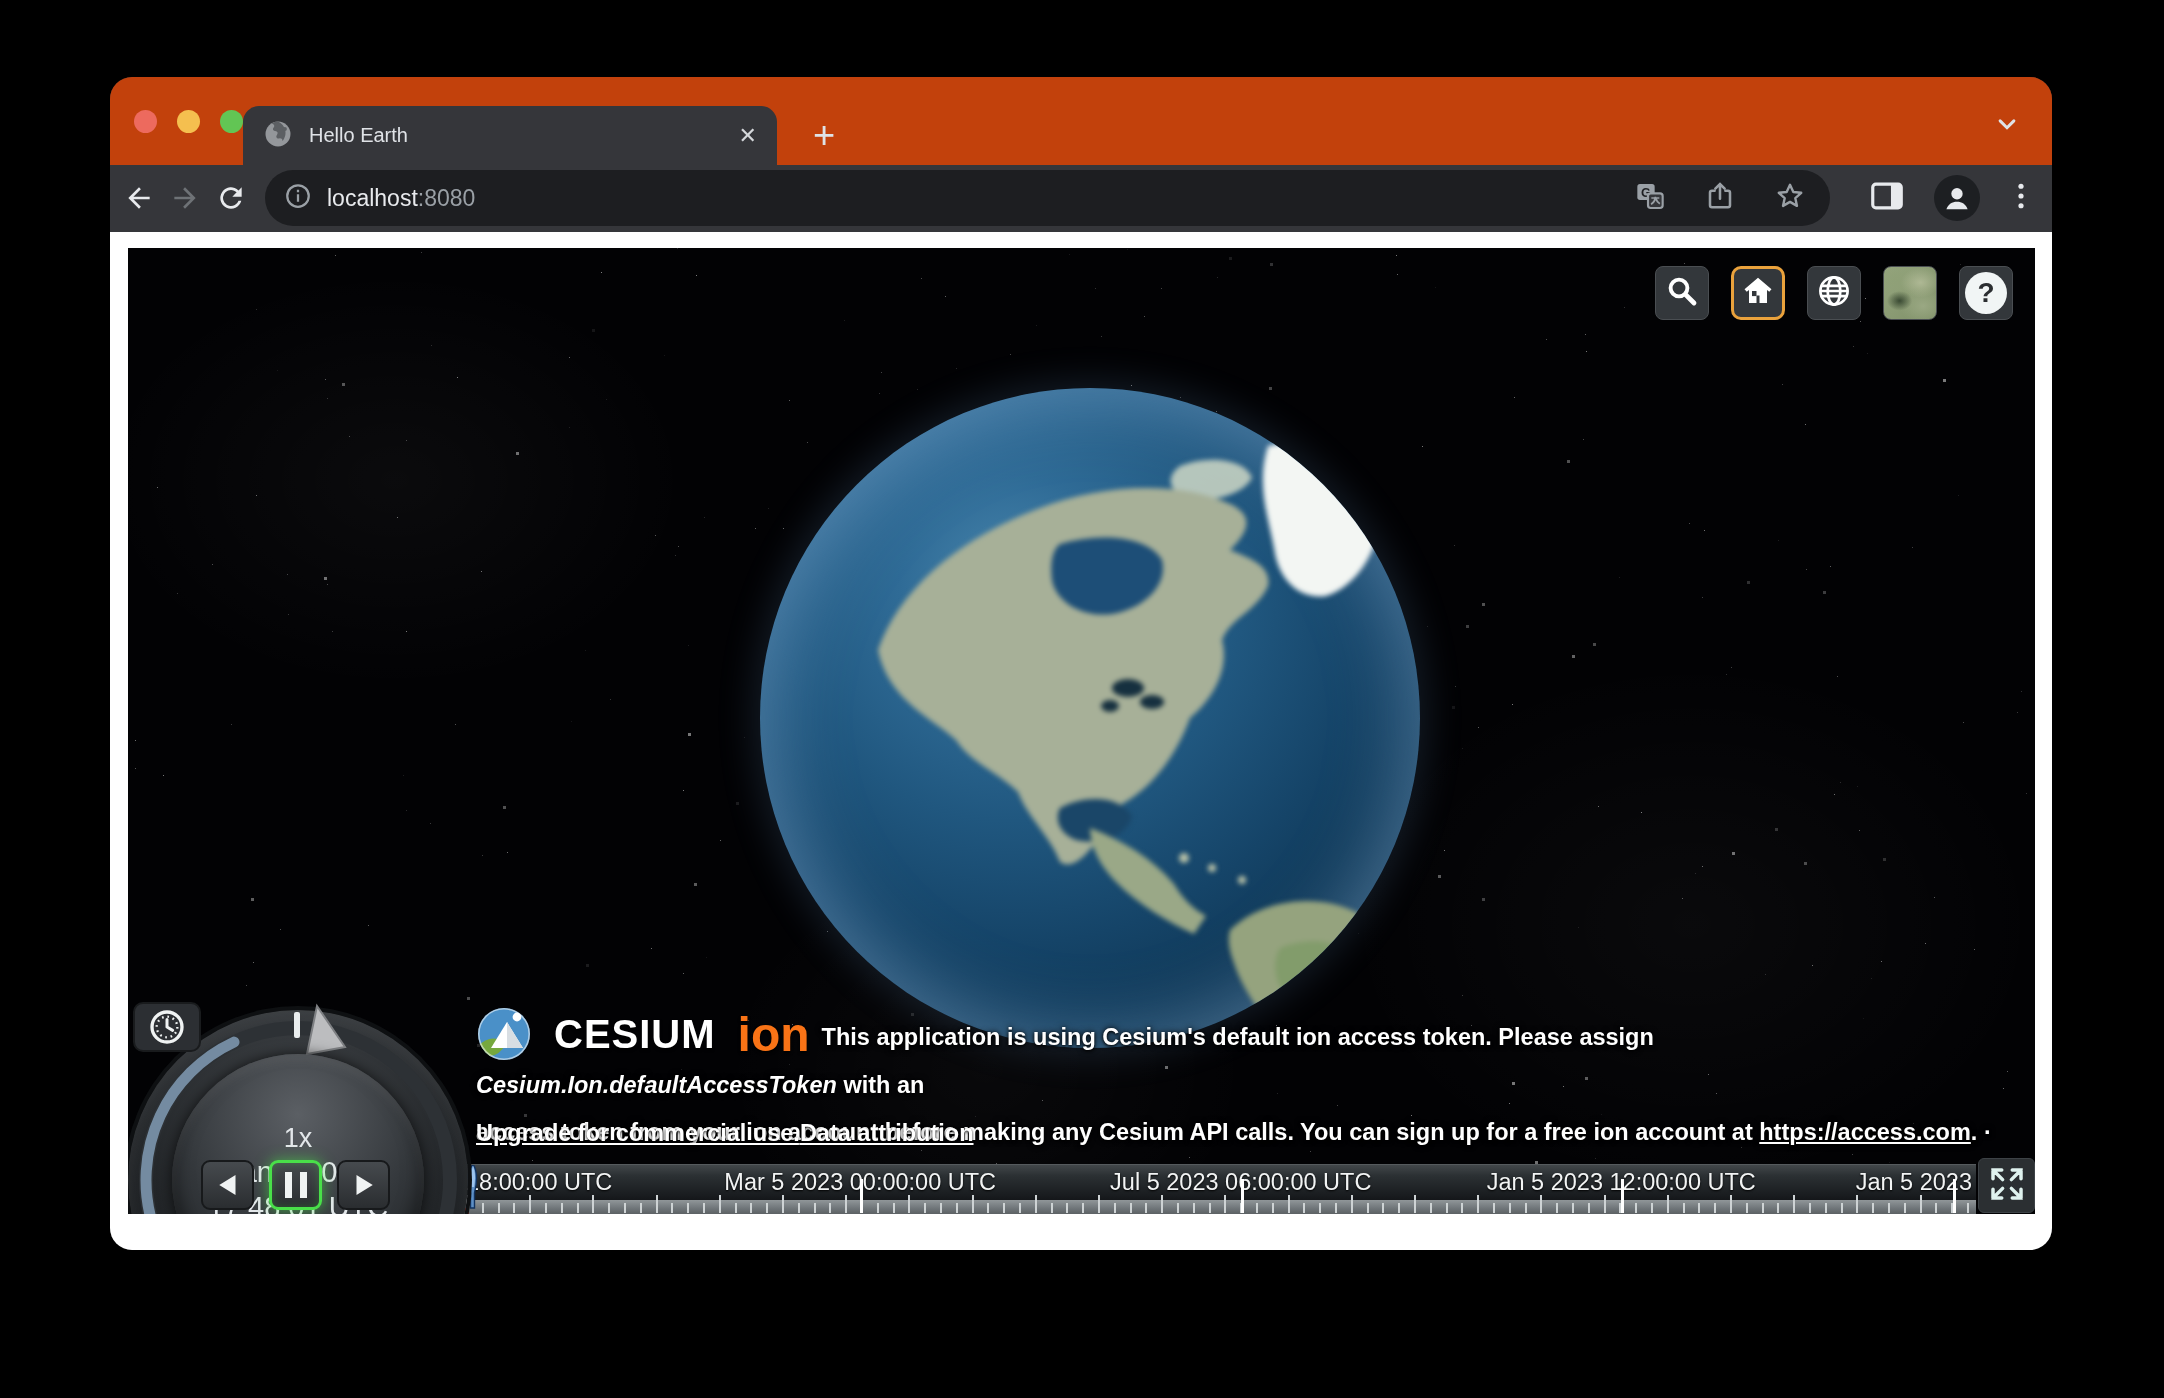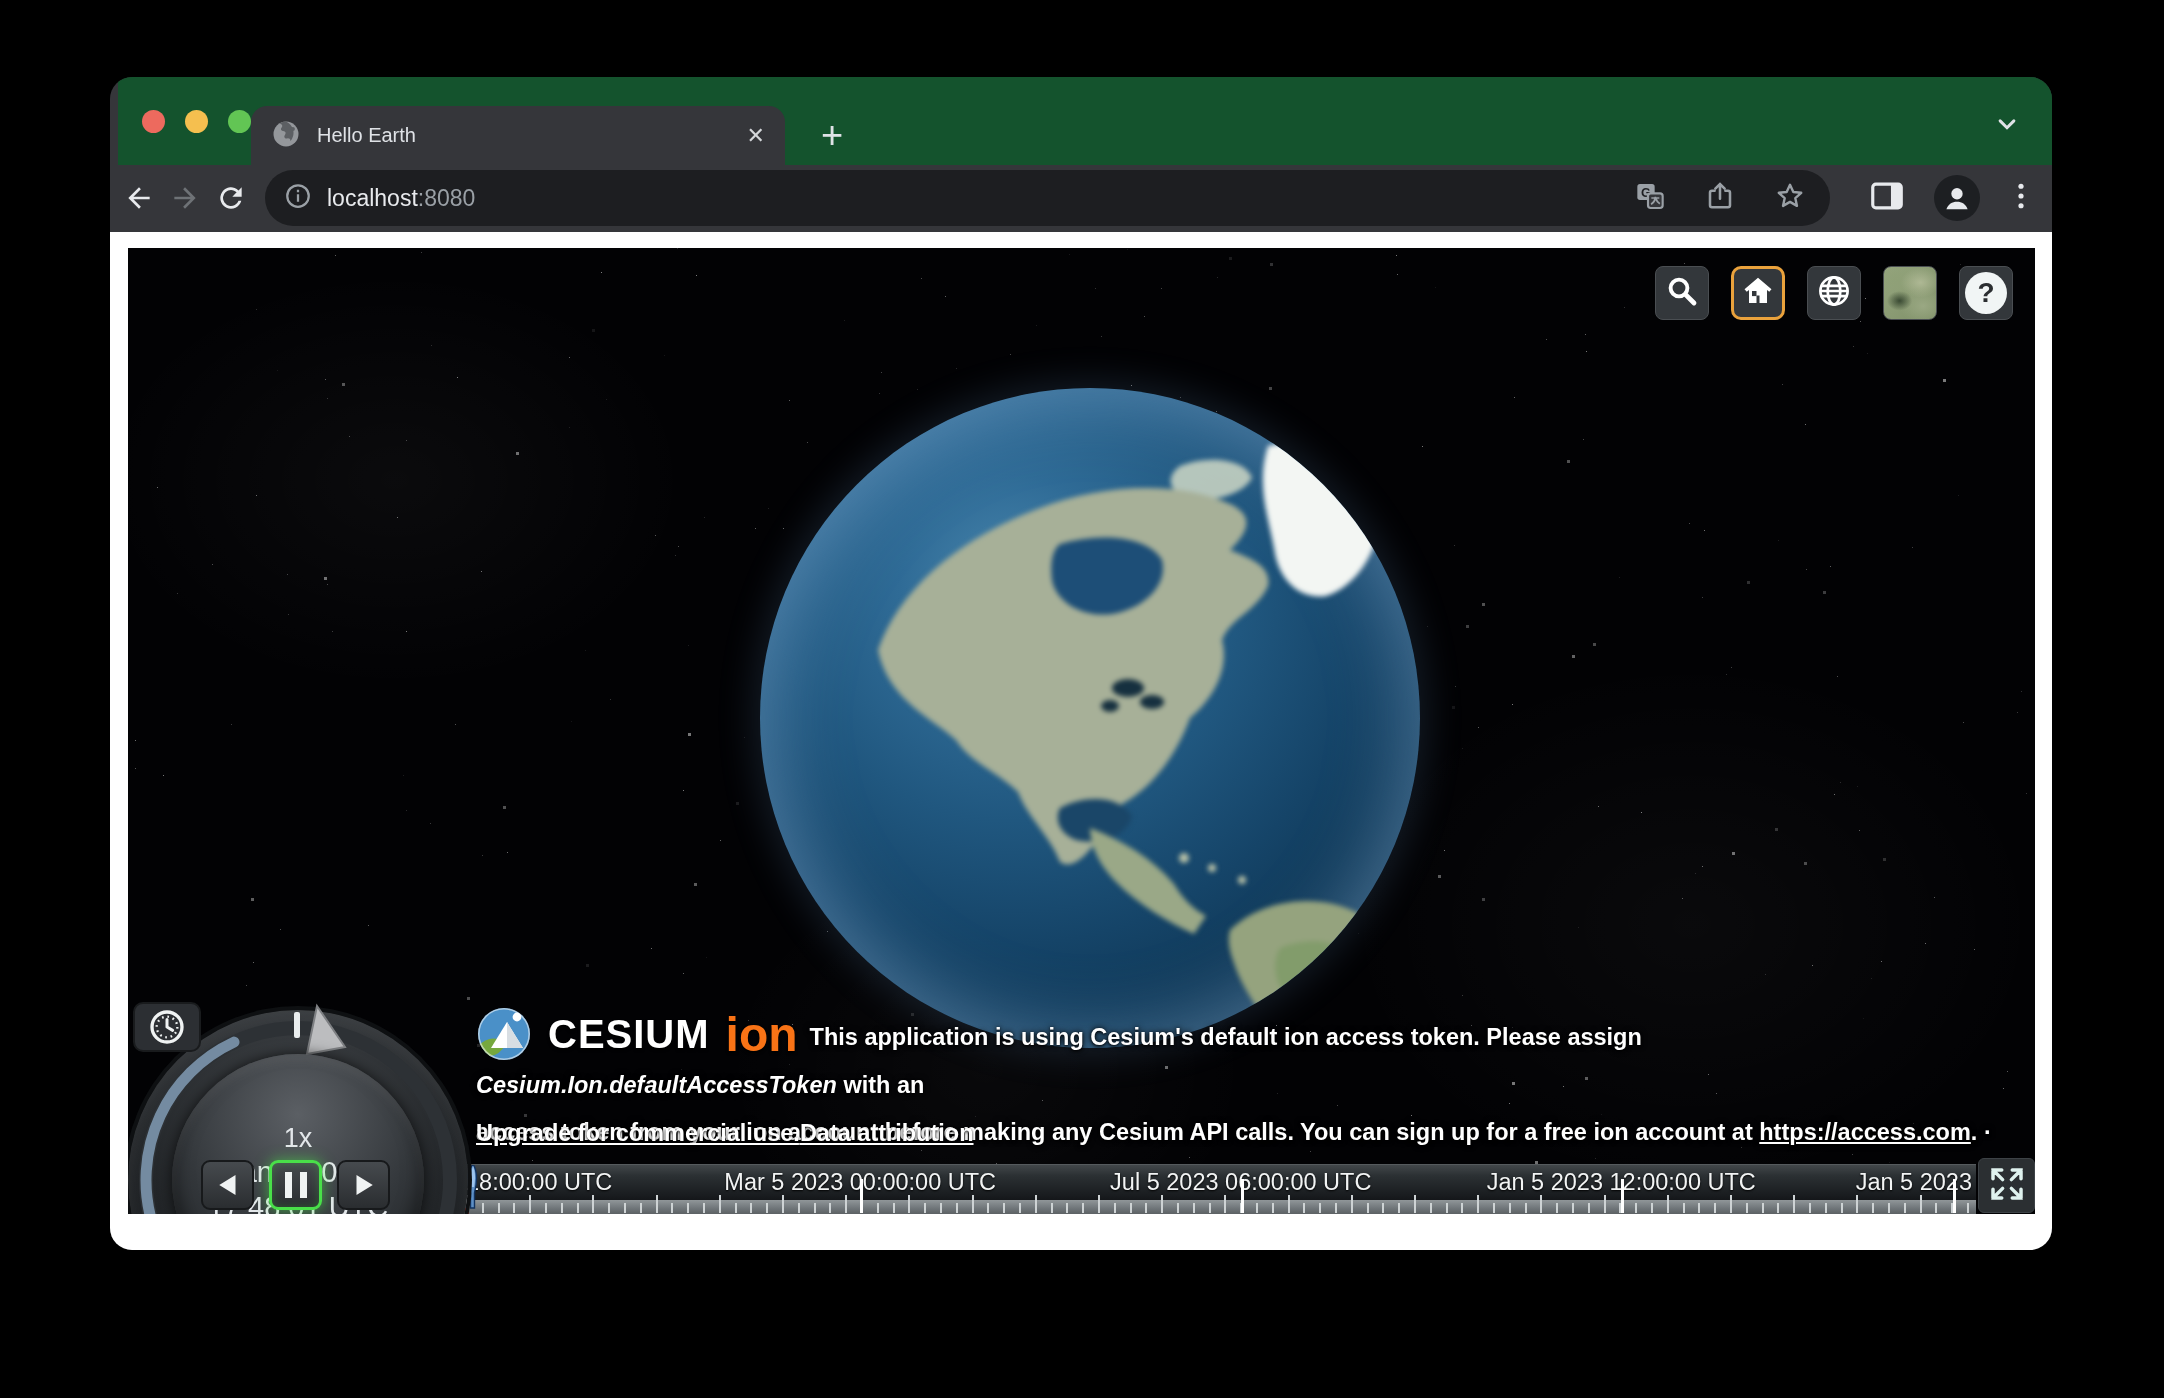--- a/index.html
+++ b/index.html
@@ -1,21 +1,21 @@
 <!DOCTYPE html>
 <html><head>
 <meta charset="utf-8">
 <style>
   html,body{margin:0;padding:0;background:#000;}
   .screen{position:relative;width:2164px;height:1398px;background:#000;overflow:hidden;
           font-family:"Liberation Sans",sans-serif;}
   
   .window{position:absolute;left:110px;top:77px;width:1942px;height:1173px;border-radius:22px;
           overflow:hidden;background:#35363a;}
-  .tabstrip{position:absolute;left:8px;top:0;right:0;height:92px;background:#14532d;}
+  .tabstrip{position:absolute;left:0;top:0;right:0;height:92px;background:#c2410c;}
   .lights{position:absolute;left:24px;top:33px;display:flex;gap:20px;}
   .light{width:23px;height:23px;border-radius:50%;}
   .light.red{background:#ed6a5e;} .light.yellow{background:#f5bf4f;} .light.green{background:#62c554;}
   .tab{position:absolute;left:133px;top:29px;width:534px;height:59px;background:#35363a;
        border-radius:16px 16px 0 0;display:flex;align-items:center;padding:0 20px;box-sizing:border-box;}
   .tab-title{margin-left:16px;font-size:20px;color:#dfe2e6;}
   .tab-close{margin-left:auto;font-size:22px;color:#d4d7da;cursor:default;}
   .newtab{position:absolute;left:694px;top:36px;width:40px;height:44px;font-size:38px;font-weight:300;
           color:#dfe2e6;text-align:center;line-height:44px;}
   .tab-chevron{position:absolute;right:30px;top:32px;}
@@ -51,21 +51,21 @@
      radial-gradient(18px 14px at 30% 65%,#3a4a33,transparent 70%),
      radial-gradient(26px 20px at 70% 30%,#aeb894,transparent 75%),
      radial-gradient(30px 26px at 25% 25%,#8fa077,transparent 75%),
      radial-gradient(30px 24px at 75% 75%,#9aa883,transparent 75%),
      linear-gradient(135deg,#96a67f,#7f9068);}
   .help-circle{width:42px;height:42px;border-radius:50%;background:#f1f5f5;display:flex;align-items:center;
         justify-content:center;font-size:28px;font-weight:bold;color:#2b2e31;}
   
   .credit{position:absolute;left:348px;top:758px;right:26px;color:#fff;font-weight:bold;font-size:23.5px;
           line-height:47px;text-shadow:0 1px 3px #000,0 0 6px #000;z-index:4;}
-  .logo{display:inline-flex;align-items:center;gap:16px;vertical-align:-17px;margin-right:12px;}
+  .logo{display:inline-flex;align-items:center;gap:22px;vertical-align:-17px;margin-right:12px;}
   .logo-brand{font-size:40px;font-weight:bold;color:#fff;letter-spacing:1px;text-shadow:0 2px 3px #000;}
   .logo-ion{font-size:48px;font-weight:bold;color:#f97316;text-shadow:0 2px 3px #000;}
   .credit a, .link{color:#fff;text-decoration:underline;cursor:pointer;}
   .credit-links{position:absolute;left:348px;top:872px;display:flex;font-size:23.5px;font-weight:bold;
           color:#fff;text-shadow:0 1px 3px #000;z-index:4;}
   
   .timeline{position:absolute;left:332px;top:916px;width:1516px;height:50px;overflow:hidden;z-index:3;
       background:linear-gradient(#42474a 0%,#2b3033 22%,#1a1d20 60%,#141619 72%,#8f9598 72%,#70767a 88%,#5c6164 100%);
       border-top:1px solid #555a5d;box-sizing:border-box;}
   .tl-label{position:absolute;top:4px;font-size:23.5px;color:#f2f4f4;white-space:nowrap;text-shadow:0 1px 2px #000;}

